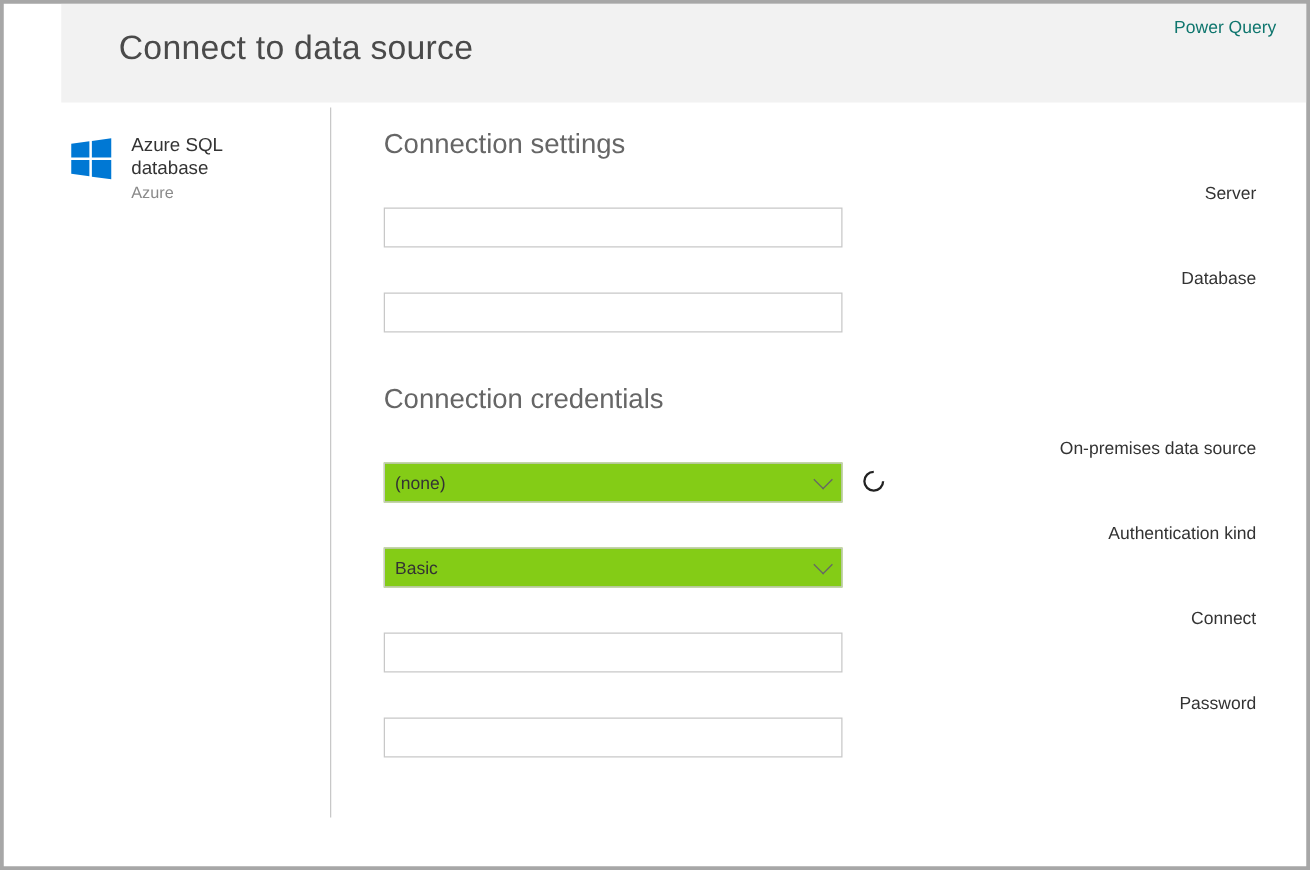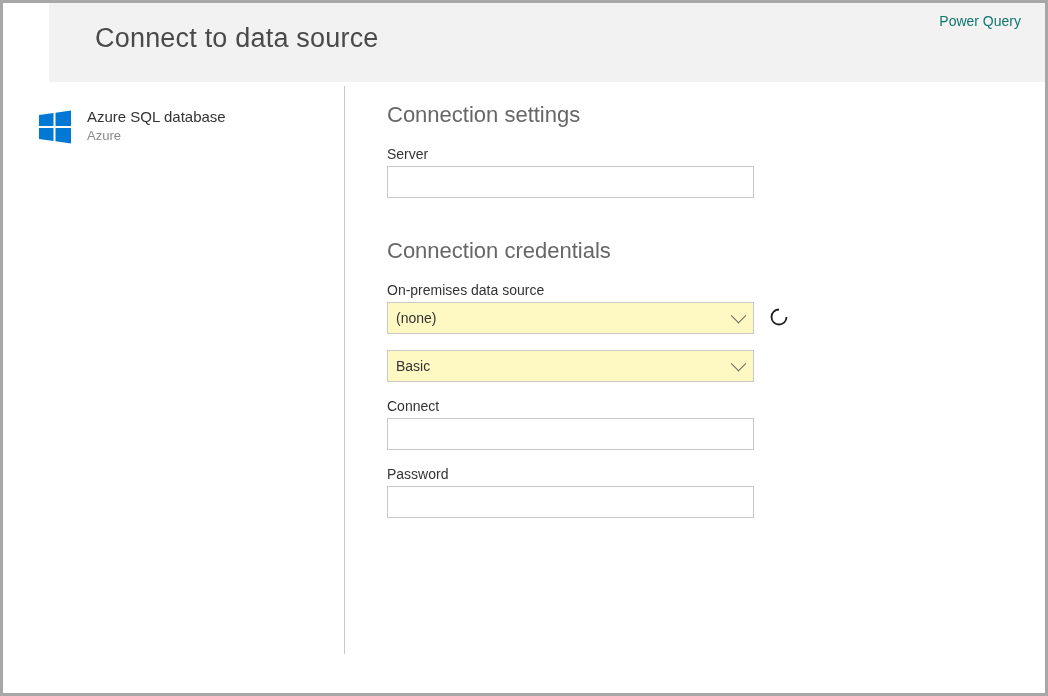--- a/index.html
+++ b/index.html
@@ -34,23 +34,23 @@
       right: 24px;
       font-size: 14px;
       color: #0f766e;
     }
     .body {
       display: flex;
       padding: 0;
       height: calc(100% - 94px);
     }
     .sidebar {
-      width: 342px;
+      width: 262px;
       border-right: 1px solid #c8c8c8;
-      padding: 22px 24px 0 34px;
+      padding: 22px 24px 0 52px;
       margin-top: 4px;
       margin-bottom: 24px;
     }
     .source-entry {
       display: flex;
       gap: 14px;
       align-items: flex-start;
     }
     .windows-icon {
       width: 36px;
@@ -83,20 +83,21 @@
       margin-top: 40px;
     }
     .field {
       margin-bottom: 16px;
     }
     .field-label {
       font-size: 14px;
       color: #333;
       display: block;
       margin-bottom: 4px;
+      text-align: right;
     }
     .text-input {
       width: 367px;
       height: 32px;
       border: 1px solid #c8c8c8;
       background: #fff;
       padding: 4px 8px;
       font-size: 14px;
       font-family: inherit;
     }
@@ -106,21 +107,21 @@
       gap: 14px;
     }
     .select-wrap {
       position: relative;
       width: 367px;
     }
     .select-wrap select {
       width: 100%;
       height: 32px;
       border: 1px solid #c8c8c8;
-      background: #fef9c3;
+      background: #84cc16;
       padding: 4px 28px 4px 8px;
       font-size: 14px;
       font-family: inherit;
       appearance: none;
       -webkit-appearance: none;
       color: #333;
     }
     .select-wrap::after {
       content: "";
       position: absolute;
@@ -176,20 +177,24 @@
   </div>
 
   <div class="main">
     <div class="section-title">Connection settings</div>
 
     <div class="field">
       <label class="field-label">Server</label>
       <input type="text" class="text-input" value="" style="">
     </div>
 
+    <div class="field">
+      <label class="field-label">Database</label>
+      <input type="text" class="text-input" value="" style="">
+    </div>
 
     <div class="section-title credentials-title">Connection credentials</div>
 
     <div class="field">
       <label class="field-label">On-premises data source</label>
       <div class="select-row">
         <div class="select-wrap">
           <select>
             <option>(none)</option>
           </select>
@@ -198,20 +203,21 @@
           <span>
             <svg viewBox="0 0 24 24" xmlns="http://www.w3.org/2000/svg">
               <path d="M 12 3 A 9 9 0 1 0 21 12" fill="none" stroke="#222" stroke-width="2.2" stroke-linecap="butt"></path>
             </svg>
           </span>
         </button>
       </div>
     </div>
 
     <div class="field">
+      <label class="field-label">Authentication kind</label>
       <div class="select-wrap">
         <select>
           <option>Basic</option>
         </select>
       </div>
     </div>
 
     <div class="field">
       <label class="field-label">Connect</label>
       <input type="text" class="text-input" value="" style="">

